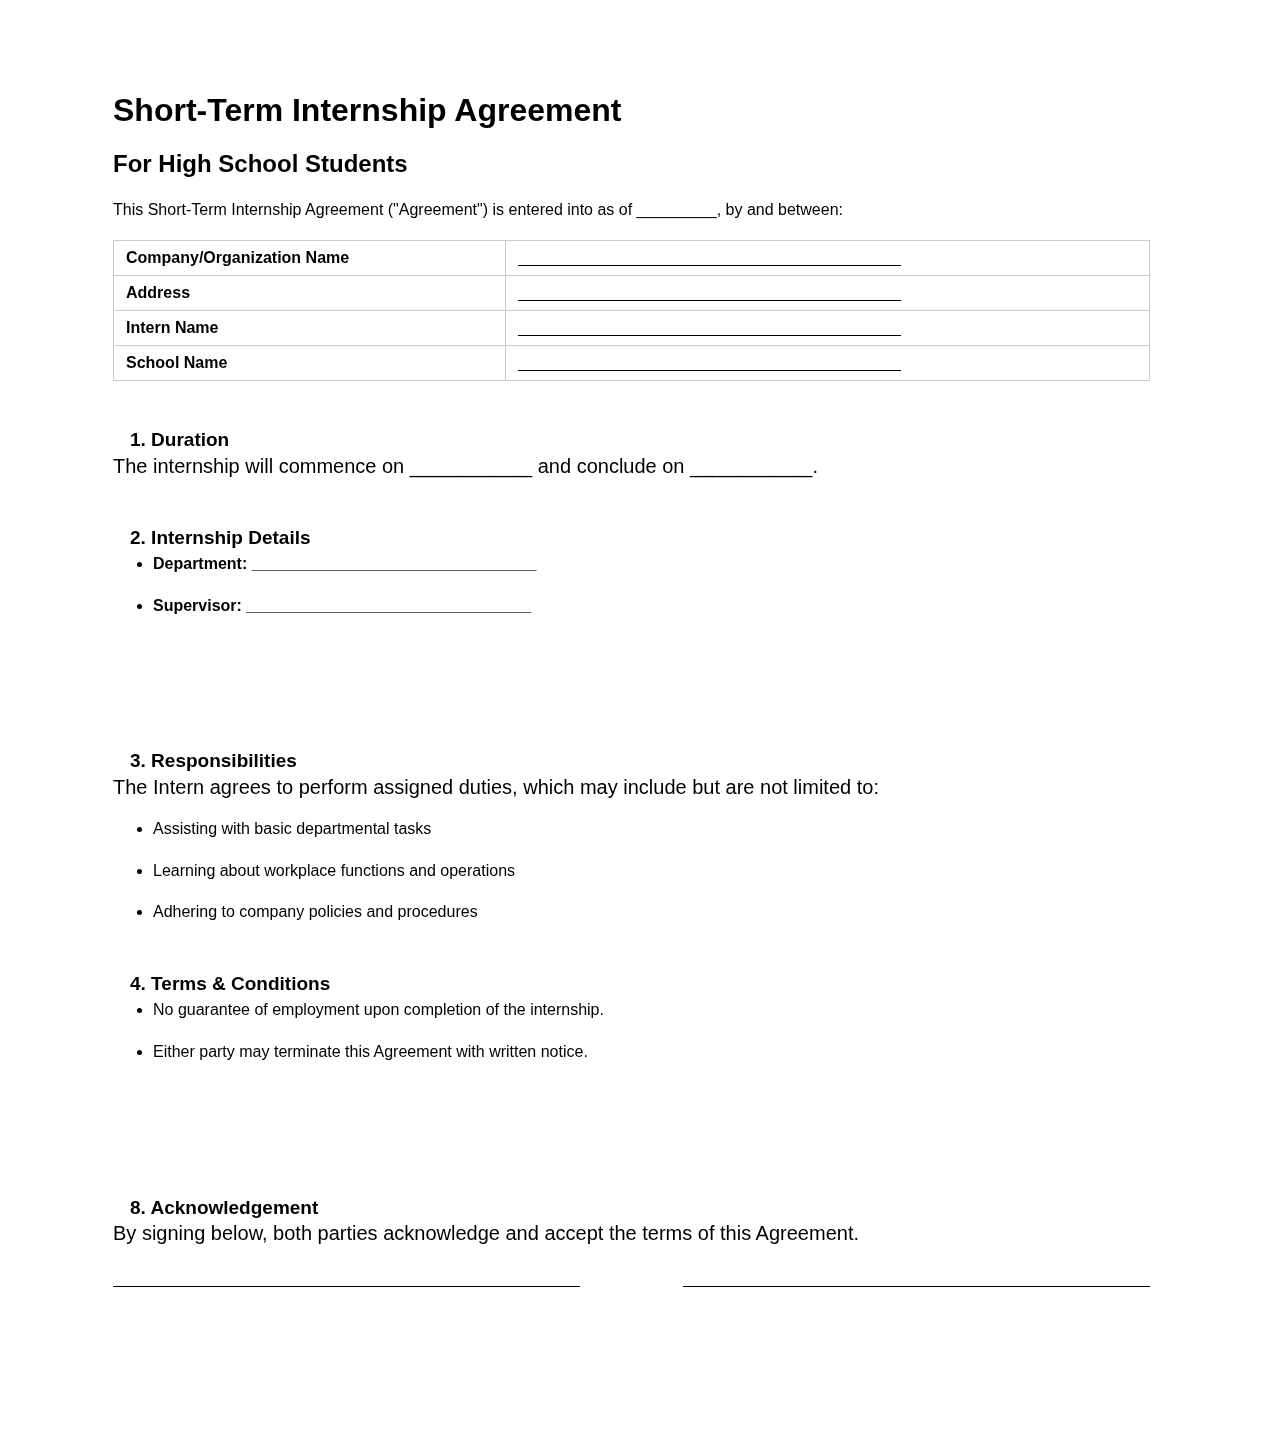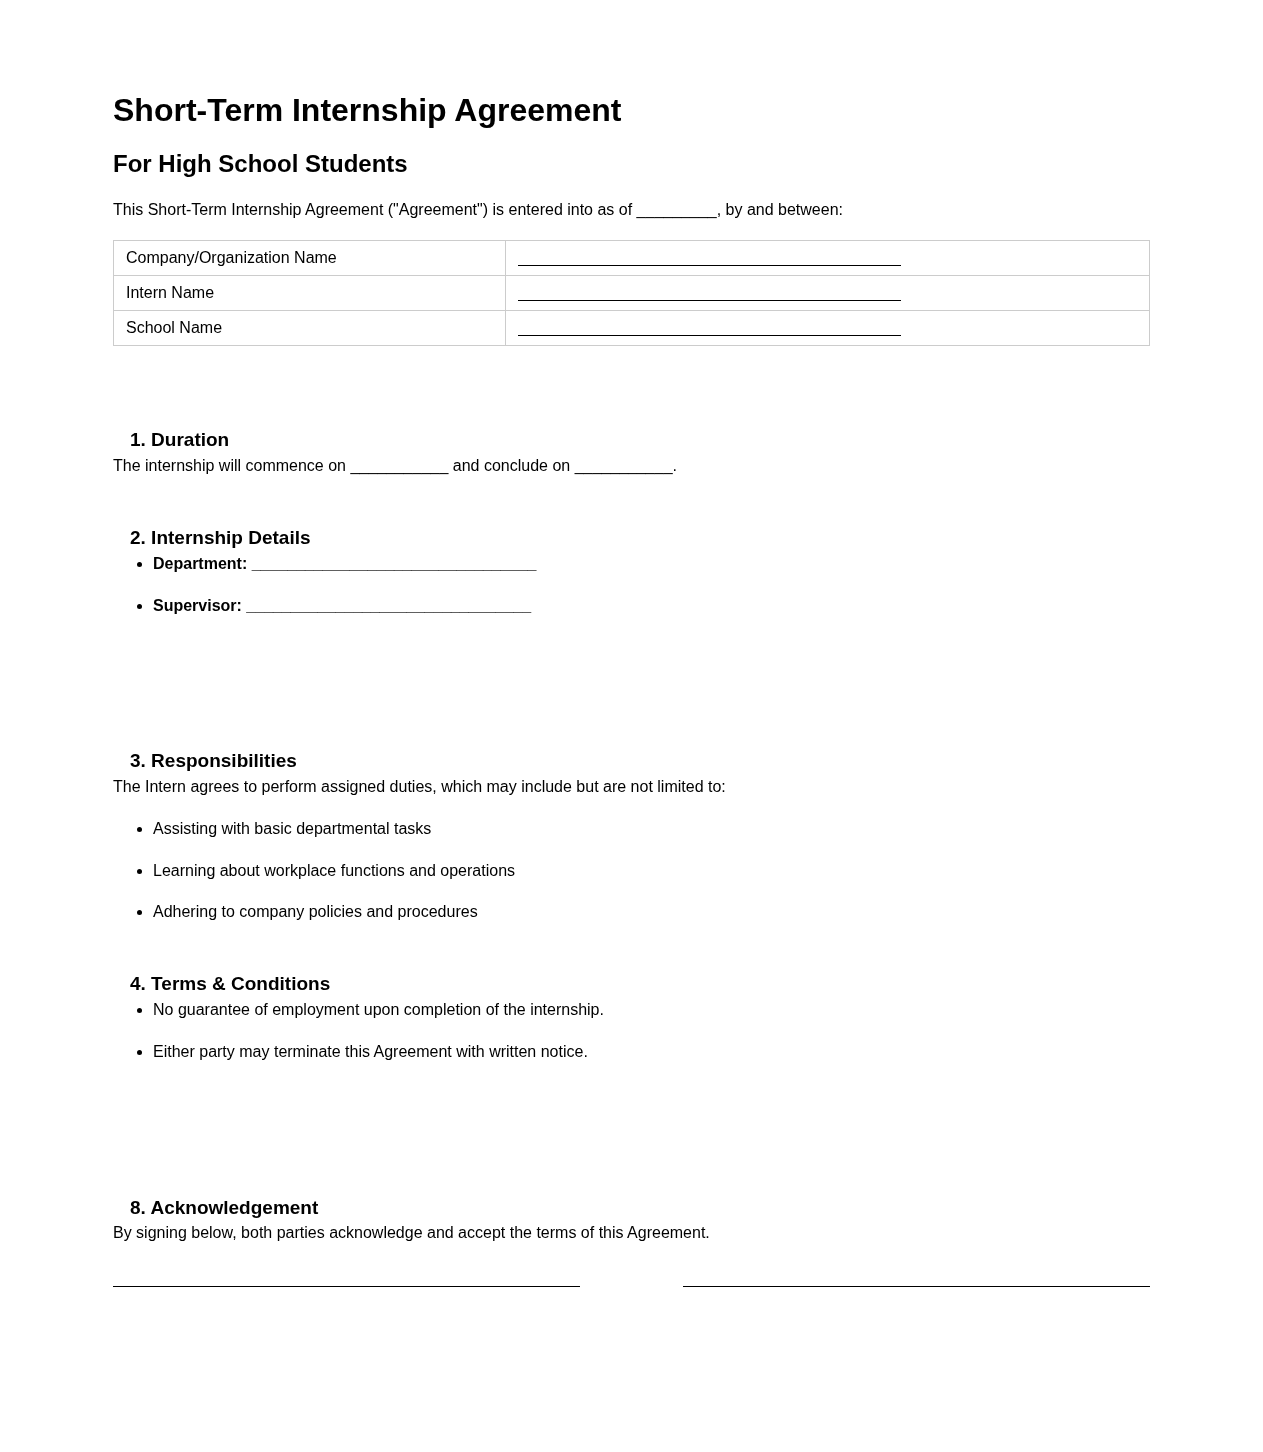--- a/index.html
+++ b/index.html
@@ -58,21 +58,21 @@
       font-size: 16px;
     }
     table.parties td {
       border: 1px solid #cccccc;
       height: 34px;
       padding: 0 12px;
       vertical-align: middle;
     }
     table.parties td.label {
       width: 367px;
-      font-weight: normal;
+      font-weight: bold;
     }
     table.parties td.value {
       padding-left: 12px;
     }
     .blank-line {
       display: inline-block;
       width: 383px;
       height: 1px;
       border-bottom: 1px solid #000000;
       vertical-align: middle;
@@ -84,21 +84,21 @@
       margin: 17px;
       font-size: 19px;
       font-weight: bold;
       line-height: 24px;
       white-space: nowrap;
     }
     p.body {
       position: absolute;
       left: 0;
       margin: 0;
-      font-size: 16px;
+      font-size: 20px;
       line-height: 20px;
       white-space: nowrap;
     }
     ul.list {
       position: absolute;
       left: 0;
       margin: 0;
       padding: 0;
       list-style: none;
       font-size: 16px;
@@ -139,20 +139,24 @@
   <h2 class="subtitle">For High School Students</h2>
   <p class="intro">This Short-Term Internship Agreement ("Agreement") is entered into as of _________, by and between:</p>
 
   <table class="parties">
     <tbody>
         <tr>
       <td class="label">Company/Organization Name</td>
       <td class="value"><span class="blank-line"></span></td>
     </tr>
     <tr>
+      <td class="label">Address</td>
+      <td class="value"><span class="blank-line"></span></td>
+    </tr>
+    <tr>
       <td class="label">Intern Name</td>
       <td class="value"><span class="blank-line"></span></td>
     </tr>
     <tr>
       <td class="label">School Name</td>
       <td class="value"><span class="blank-line"></span></td>
     </tr>
   </tbody>
     </table>
 

